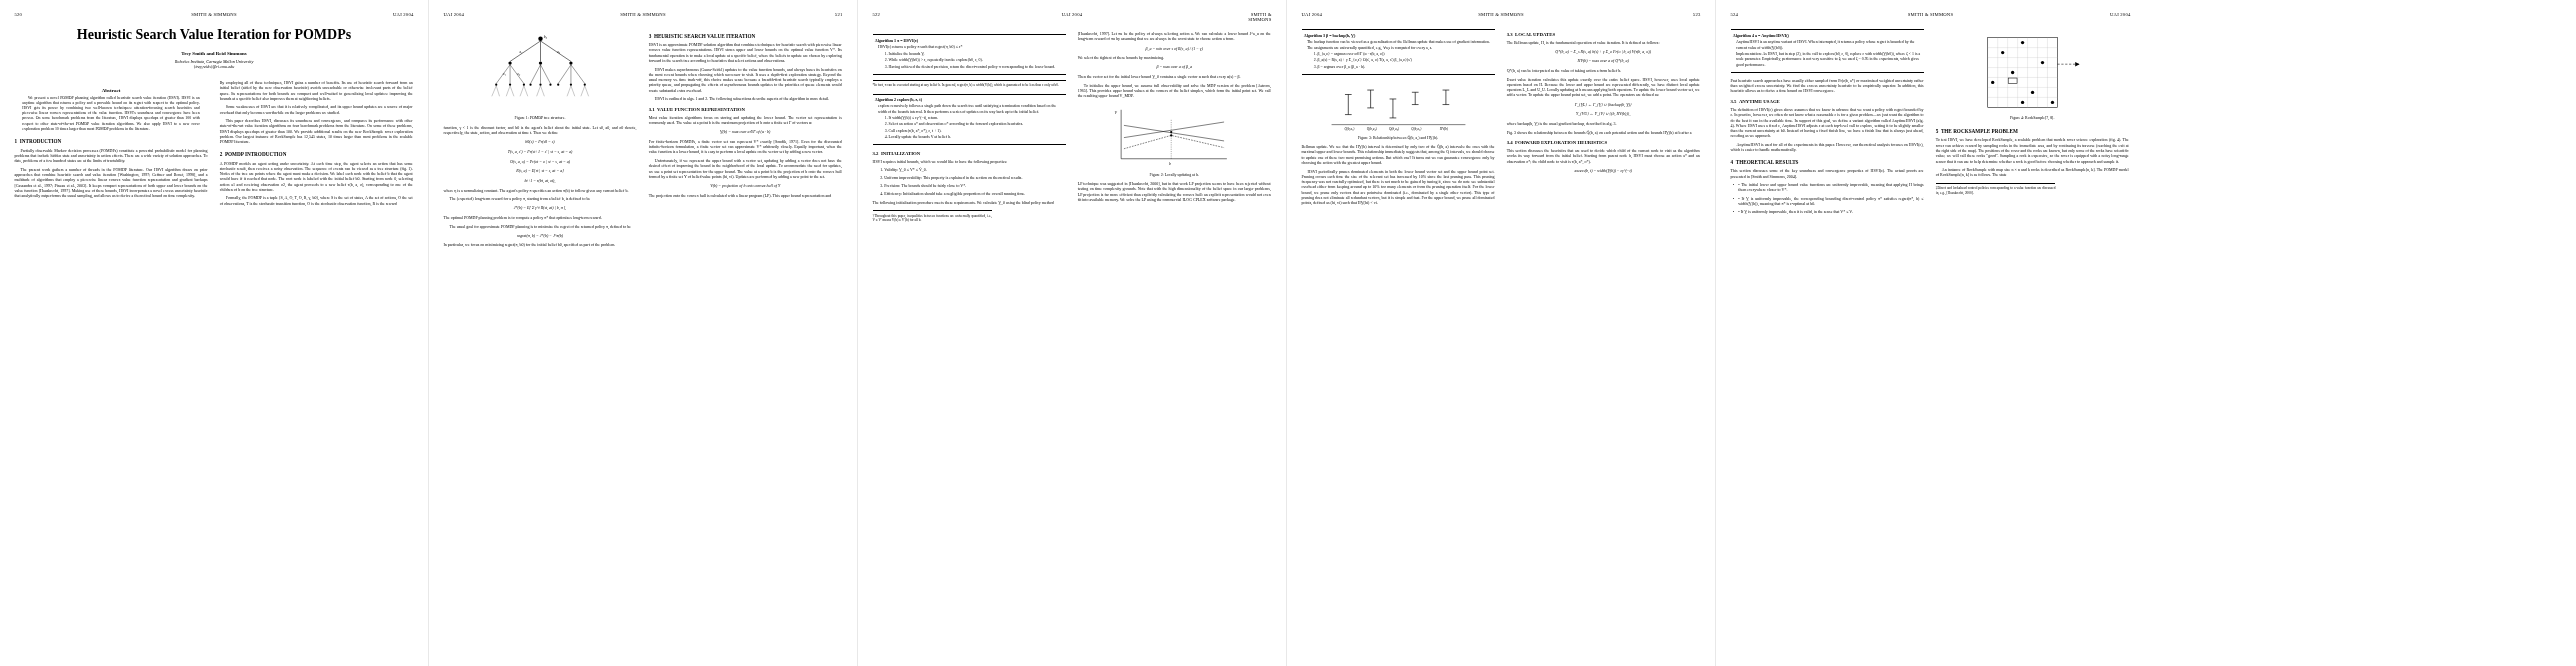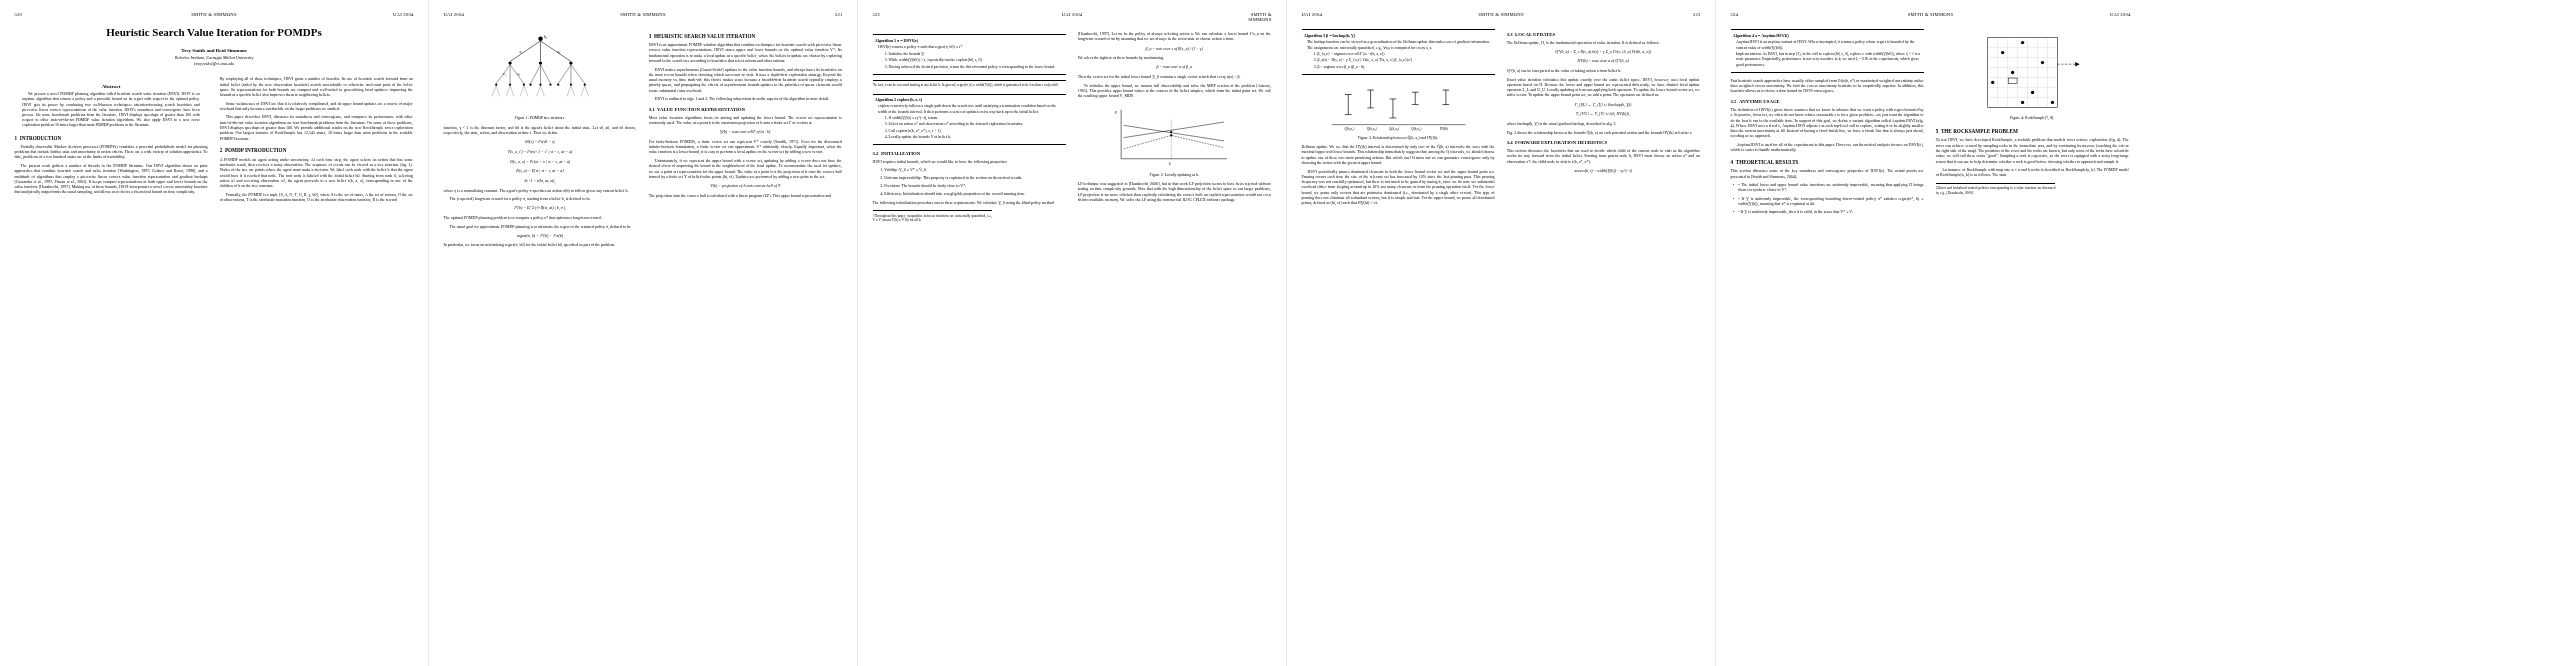--- a/index.html
+++ b/index.html
@@ -4,21 +4,21 @@
 <style>
   html,body{margin:0;padding:0;background:#ffffff;}
   body{font-family:"Liberation Serif", serif; color:#000;}
   #sheet{width:2576px;height:667px;position:relative;background:#fff;display:flex;}
   .page{position:relative;height:667px;box-sizing:border-box;padding:12.2px 14.5px 10px 14.5px;background:#fff;border-right:0.6px solid #e8e8e8;overflow:hidden;}
   .p-w{width:429px;}
   .hdr{display:flex;justify-content:space-between;align-items:baseline;font-size:4.7px;letter-spacing:0.2px;margin-bottom:9px;}
   .hdr .c{flex:1;text-align:center;}
   .hdr .l,.hdr .r{width:39px;}
   .hdr .r{text-align:right;}
-  .title{font-size:11px;font-weight:bold;text-align:center;margin:5.6px 0 7.8px 0;line-height:1.25;}
+  .title{font-size:14px;font-weight:bold;text-align:center;margin:5.6px 0 7.8px 0;line-height:1.25;}
   .authors{text-align:center;font-size:5px;font-weight:bold;margin-top:3.3px;}
   .affil{text-align:center;font-size:4.2px;font-style:italic;margin-top:2.2px;line-height:1.35;}
   .cols{display:flex;gap:12.2px;}
   .col{width:193px;}
   .sec{font-size:5.2px;font-weight:bold;margin:6.7px 0 3.3px 0;}
   .subsec{font-size:4.8px;font-weight:bold;margin:5.6px 0 2.8px 0;}
   .abst-h{font-size:5px;font-weight:bold;text-align:center;margin:7.8px 0 3.3px 0;}
   p.t{font-size:4px;line-height:1.32;text-align:justify;margin:0 0 3.3px 0;text-indent:6.1px;}
   p.t.ni{text-indent:0;}
   .abst p{font-size:3.9px;line-height:1.3;text-align:justify;margin:0 0 2.8px 0;text-indent:5.6px;padding:0 7.8px;}

